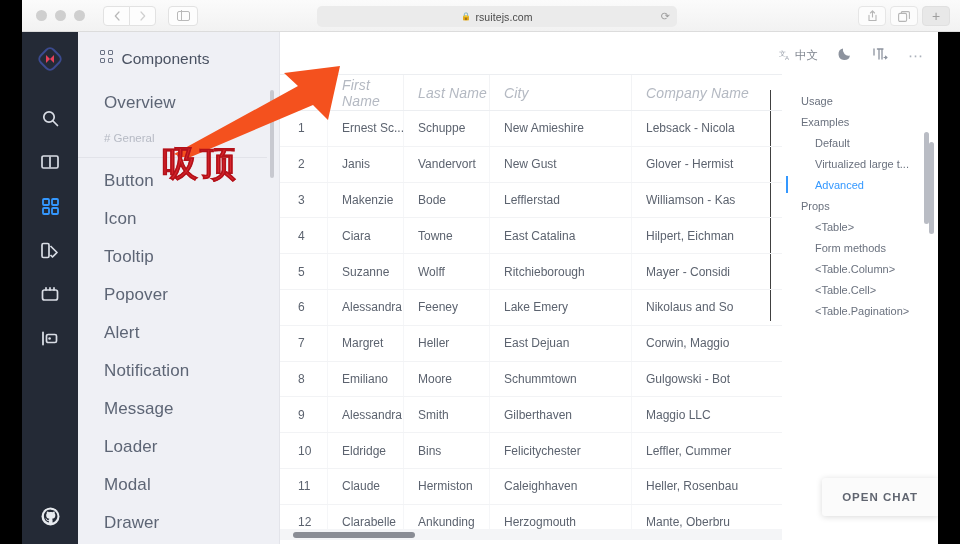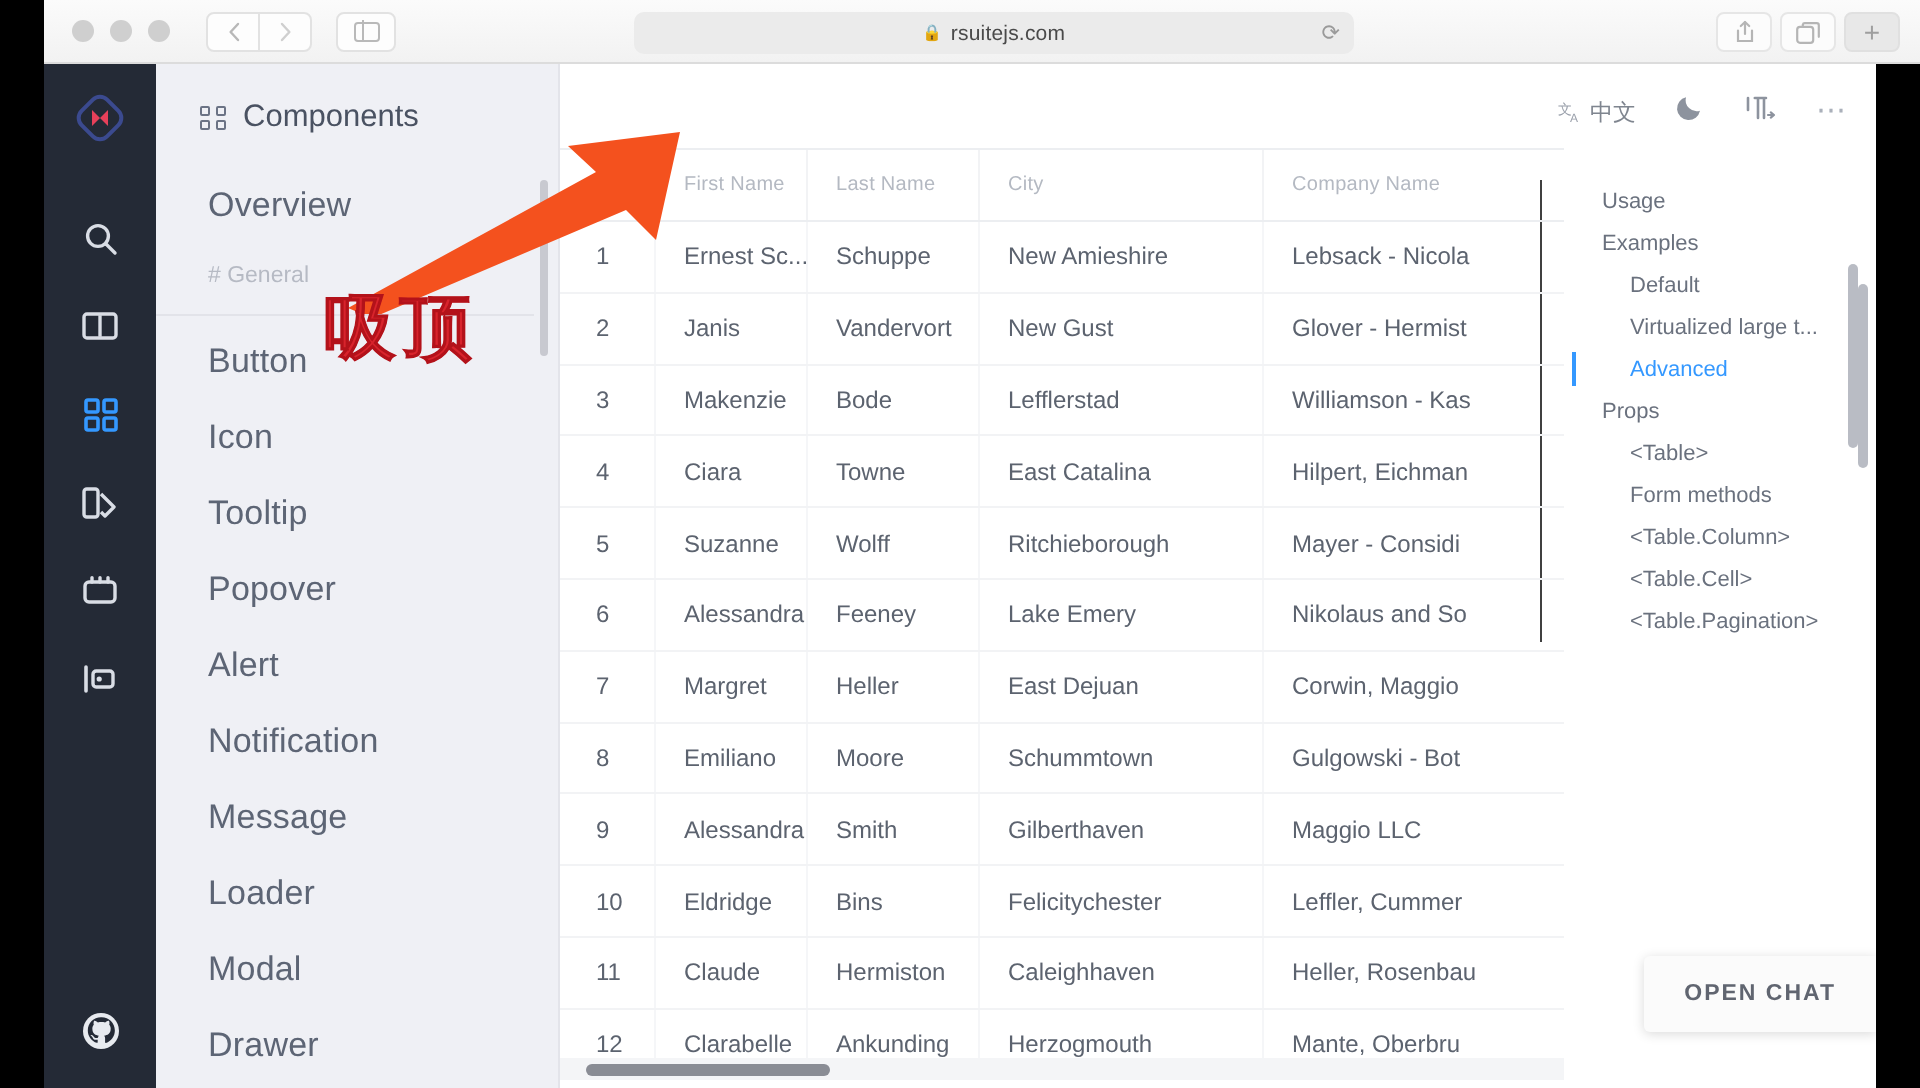--- a/index.html
+++ b/index.html
@@ -95,21 +95,21 @@
   .rail .gh { margin-bottom: 14px; color: #e7eaef; }
 
   
   .docnav {
     position: absolute; left: 56px; top: 0; width: 202px; height: 512px;
     background: #eff0f5;
     border-right: 1px solid #e3e4ea;
     overflow: hidden;
   }
   .docnav-head {
-    display: flex; align-items: center; gap: 9px;
+    display: flex; gap: 9px;
     padding: 18px 0 16px 22px;
     color: #4a5262; font-size: 15.5px;
   }
   .grid4 { display:grid; grid-template-columns: 5px 5px; grid-template-rows: 5px 5px; gap: 2.5px; }
   .grid4 i { display:block; border: 1.4px solid currentColor; border-radius: 1px; }
 
   .nav-item {
     padding: 9px 0 9px 26px; font-size: 17px; color: #5d6575;
     letter-spacing: .1px;
   }
@@ -156,23 +156,24 @@
   }
 
   
   .table {
     position: absolute; left: 0; top: 42px; width: 502px; height: 466px;
     border-top: 1px solid #eceef1;
     overflow: hidden;
   }
   .thead { display: flex; height: 36px; border-bottom: 1px solid #eceef1; }
   .thead .th {
-    font-size: 10px; color: #b4b9c2; display: flex; align-items: center;
+    font-size: 14px; color: #b4b9c2; display: flex; align-items: center;
     padding-left: 14px; border-right: 1px solid #f2f3f5;
     letter-spacing: .15px;
+    font-style: italic;
   }
   .trow { display: flex; height: 35.8px; border-bottom: 1px solid #f2f3f5; }
   .trow .td {
     font-size: 12px; color: #5c636f; display: flex; align-items: center;
     padding-left: 14px; border-right: 1px solid #f5f6f8;
     white-space: nowrap; overflow: hidden;
   }
   .c0 { width: 48px; padding-left: 18px !important; }
   .c1 { width: 76px; }
   .c2 { width: 86px; }

